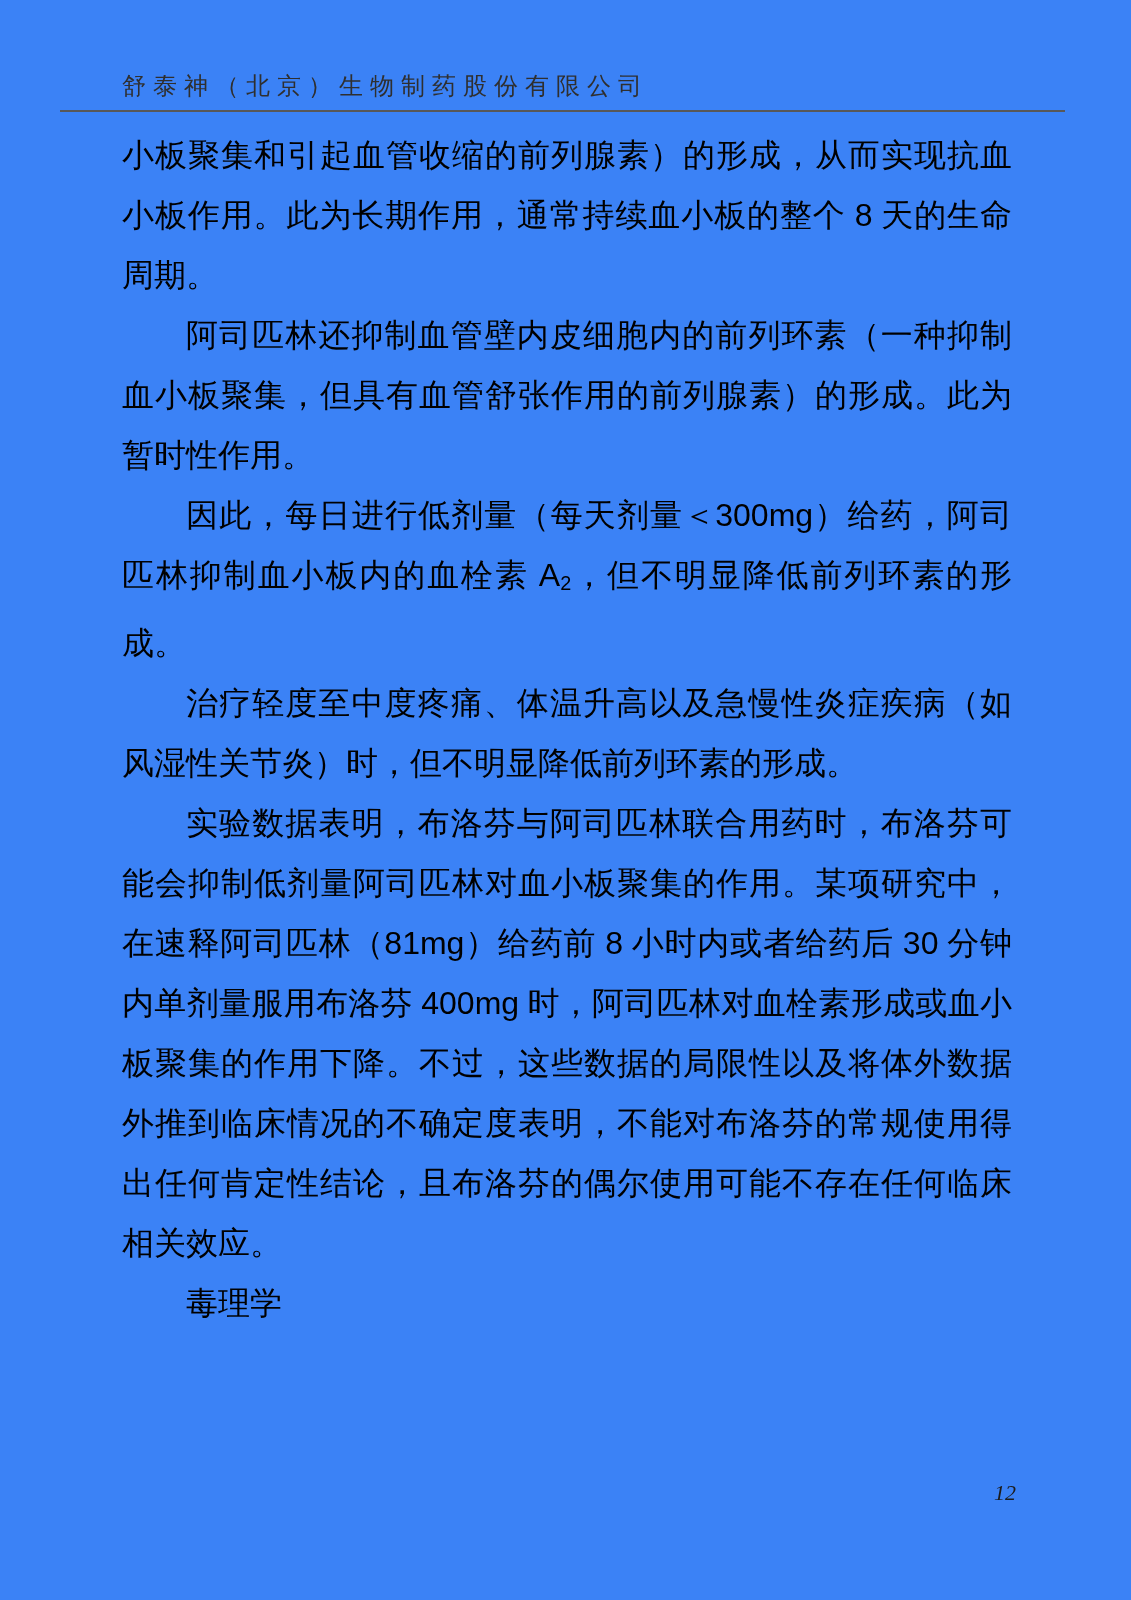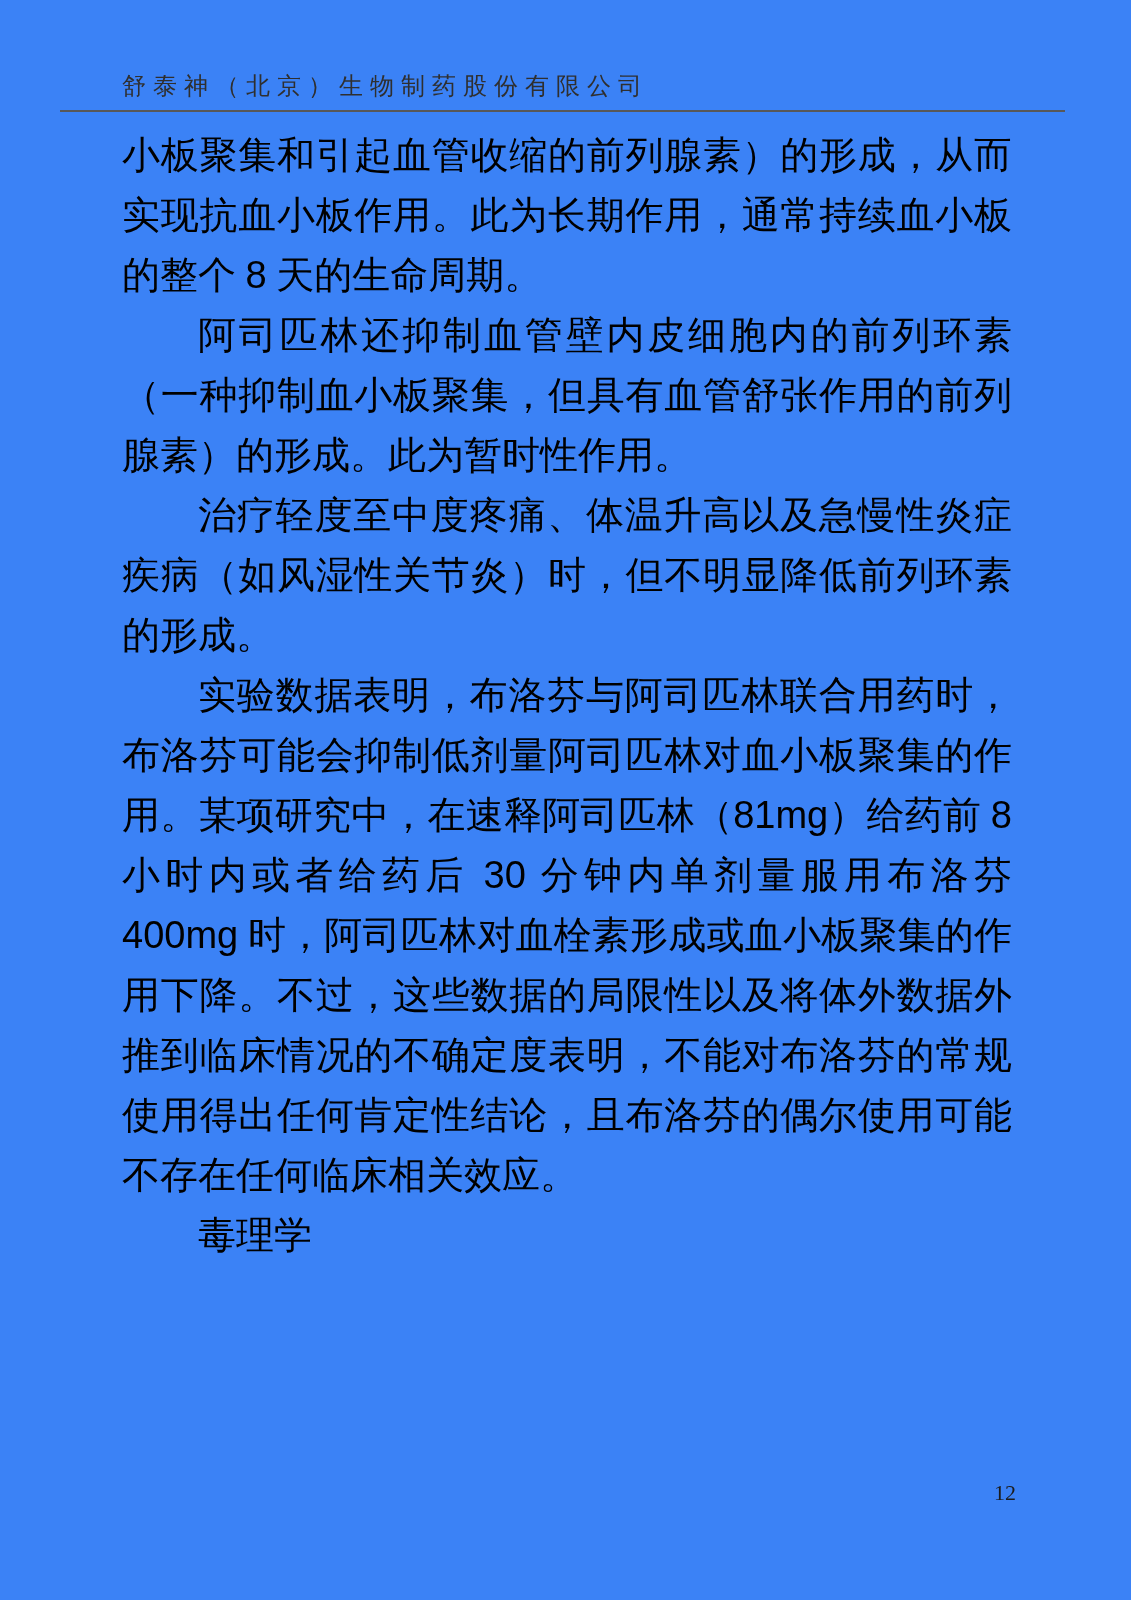--- a/index.html
+++ b/index.html
@@ -35,21 +35,21 @@
     top: 110px;
     width: 1005px;
     height: 2px;
     background: #585858;
   }
   .doc-body {
     position: absolute;
     left: 122px;
     top: 125px;
     width: 890px;
-    font-size: 38px;
+    font-size: 32px;
     line-height: 60px;
     text-align: justify;
     color: #000;
   }
   .para { margin: 0; }
   .para.indent { text-indent: 2em; }
   .para.bold { font-weight: normal; }
   .latin {
     font-family: "Liberation Sans", "DejaVu Sans", sans-serif;
   }
@@ -59,34 +59,36 @@
   }
   .page-number {
     position: absolute;
     left: 985px;
     top: 1480px;
     width: 40px;
     text-align: center;
     font-size: 22px;
     color: #1c1c1c;
     font-family: "Liberation Serif", "DejaVu Serif", serif;
+    font-style: italic;
   }
 </style>
 </head>
 <body>
 
 <div class="page">
 
   <div class="header-text">舒泰神（北京）生物制药股份有限公司</div>
 
   <div class="header-rule"></div>
 
   <div class="doc-body">
       <p class="para"><span class="cn">小板聚集和引起血管收缩的前列腺素）的形成，从而实现抗血小板作用。此为长期作用，通常持续血小板的整个 </span><span class="latin">8</span><span class="cn"> 天的生命周期。</span></p>
       <p class="para indent"><span class="cn">阿司匹林还抑制血管壁内皮细胞内的前列环素（一种抑制血小板聚集，但具有血管舒张作用的前列腺素）的形成。此为暂时性作用。</span></p>
+      <p class="para indent"><span class="cn">因此，每日进行低剂量（每天剂量＜</span><span class="latin">300mg</span><span class="cn">）给药，阿司匹林抑制血小板内的血栓素 </span><span class="latin">A</span><span class="latin sub">2</span><span class="cn">，但不明显降低前列环素的形成。</span></p>
       <p class="para indent"><span class="cn">治疗轻度至中度疼痛、体温升高以及急慢性炎症疾病（如风湿性关节炎）时，但不明显降低前列环素的形成。</span></p>
       <p class="para indent"><span class="cn">实验数据表明，布洛芬与阿司匹林联合用药时，布洛芬可能会抑制低剂量阿司匹林对血小板聚集的作用。某项研究中，在速释阿司匹林（</span><span class="latin">81mg</span><span class="cn">）给药前 </span><span class="latin">8</span><span class="cn"> 小时内或者给药后 </span><span class="latin">30</span><span class="cn"> 分钟内单剂量服用布洛芬 </span><span class="latin">400mg</span><span class="cn"> 时，阿司匹林对血栓素形成或血小板聚集的作用下降。不过，这些数据的局限性以及将体外数据外推到临床情况的不确定度表明，不能对布洛芬的常规使用得出任何肯定性结论，且布洛芬的偶尔使用可能不存在任何临床相关效应。</span></p>
       <p class="para indent bold"><span class="cn">毒理学</span></p>
     </div>
 
   <div class="page-number">12</div>
 
 </div>
 
 </body></html>

